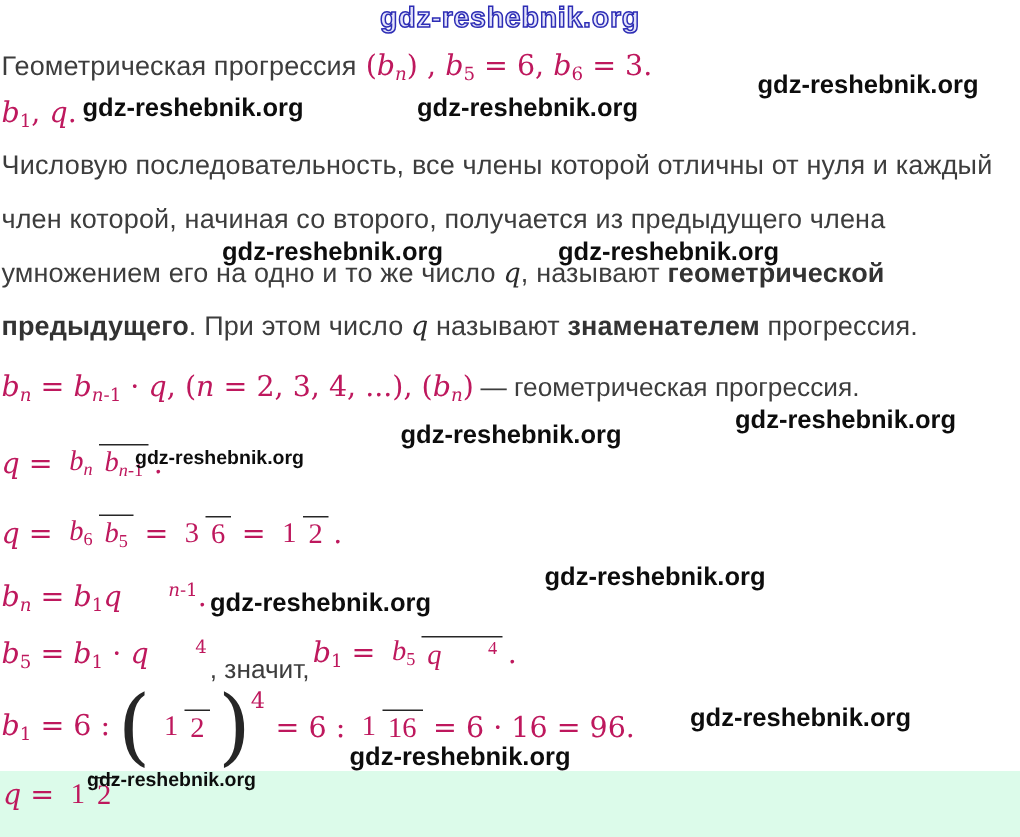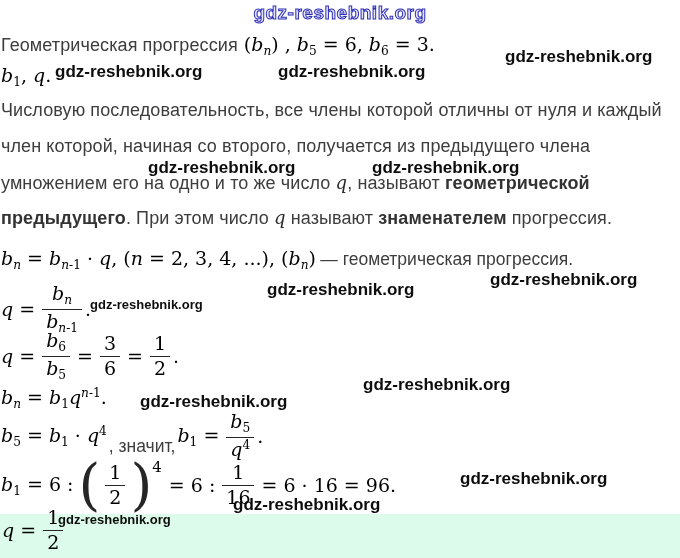--- a/index.html
+++ b/index.html
@@ -4,28 +4,28 @@
 <style>
   html,body{margin:0;padding:0;}
   body{width:680px;height:558px;overflow:hidden;background:#ffffff;position:relative;
        font-family:"Liberation Sans",sans-serif;}
   .canvas{position:absolute;inset:0;}
   .line{position:absolute;left:1px;white-space:nowrap;z-index:1;}
   .fline{position:absolute;left:1px;display:flex;align-items:center;gap:7px;white-space:nowrap;z-index:1;}
   .para{font-family:"Liberation Sans",sans-serif;font-size:18px;color:#3d3d3d;letter-spacing:0.1px;}
   .para b{font-weight:700;color:#333;}
   .qvar{font-family:"DejaVu Serif","Liberation Serif",serif;font-style:italic;font-size:18px;color:#2b2b2b;}
-  .math{font-family:"DejaVu Serif","Liberation Serif",serif;font-size:19px;color:#000000;font-style:normal;}
+  .math{font-family:"DejaVu Serif","Liberation Serif",serif;font-size:19px;color:#be185d;font-style:normal;}
   .math i{font-style:italic;}
   sub{font-size:64%;vertical-align:-0.3em;}
-  sup{font-size:64%;vertical-align:0.55em;}
+  sup{font-size:64%;vertical-align:0.55em;margin-left:31px;}
   .mtext{font-family:"Liberation Sans",sans-serif;font-size:17.5px;color:#3d3d3d;font-style:normal;margin-top:20px;}
   .tight{margin-left:-5px;text-align:center;}
   .dot{margin-left:-4px;}
-  .frac{display:inline-flex;flex-direction:column;align-items:center;line-height:1.15;vertical-align:middle;}
+  .frac{display:inline-flex;flex-direction:row;align-items:flex-end;line-height:1.15;vertical-align:middle;font-family:Liberation Serif, serif;}
   .frac .num{padding:0 4px 1px;}
   .frac .den{border-top:1.5px solid #262626;padding:1px 4px 0;}
   .bigp{font-family:"DejaVu Serif",serif;font-size:56px;font-weight:400;line-height:0.95;color:#262626;margin:0 -2px;}
   .paren-pow{align-self:flex-start;font-size:15px;margin:2px 0 0 -5px;}
   .wm{position:absolute;font-family:"Liberation Sans",sans-serif;font-weight:700;font-size:17px;
       color:#0d0d0d;white-space:nowrap;z-index:5;}
   .wm.small{font-size:13px;}
   .wm-top{position:absolute;left:50%;transform:translateX(-50%);top:2px;z-index:5;
       font-family:"Liberation Sans",sans-serif;font-weight:700;font-size:19px;
       color:#e4e4fa;letter-spacing:0.5px;white-space:nowrap;}

